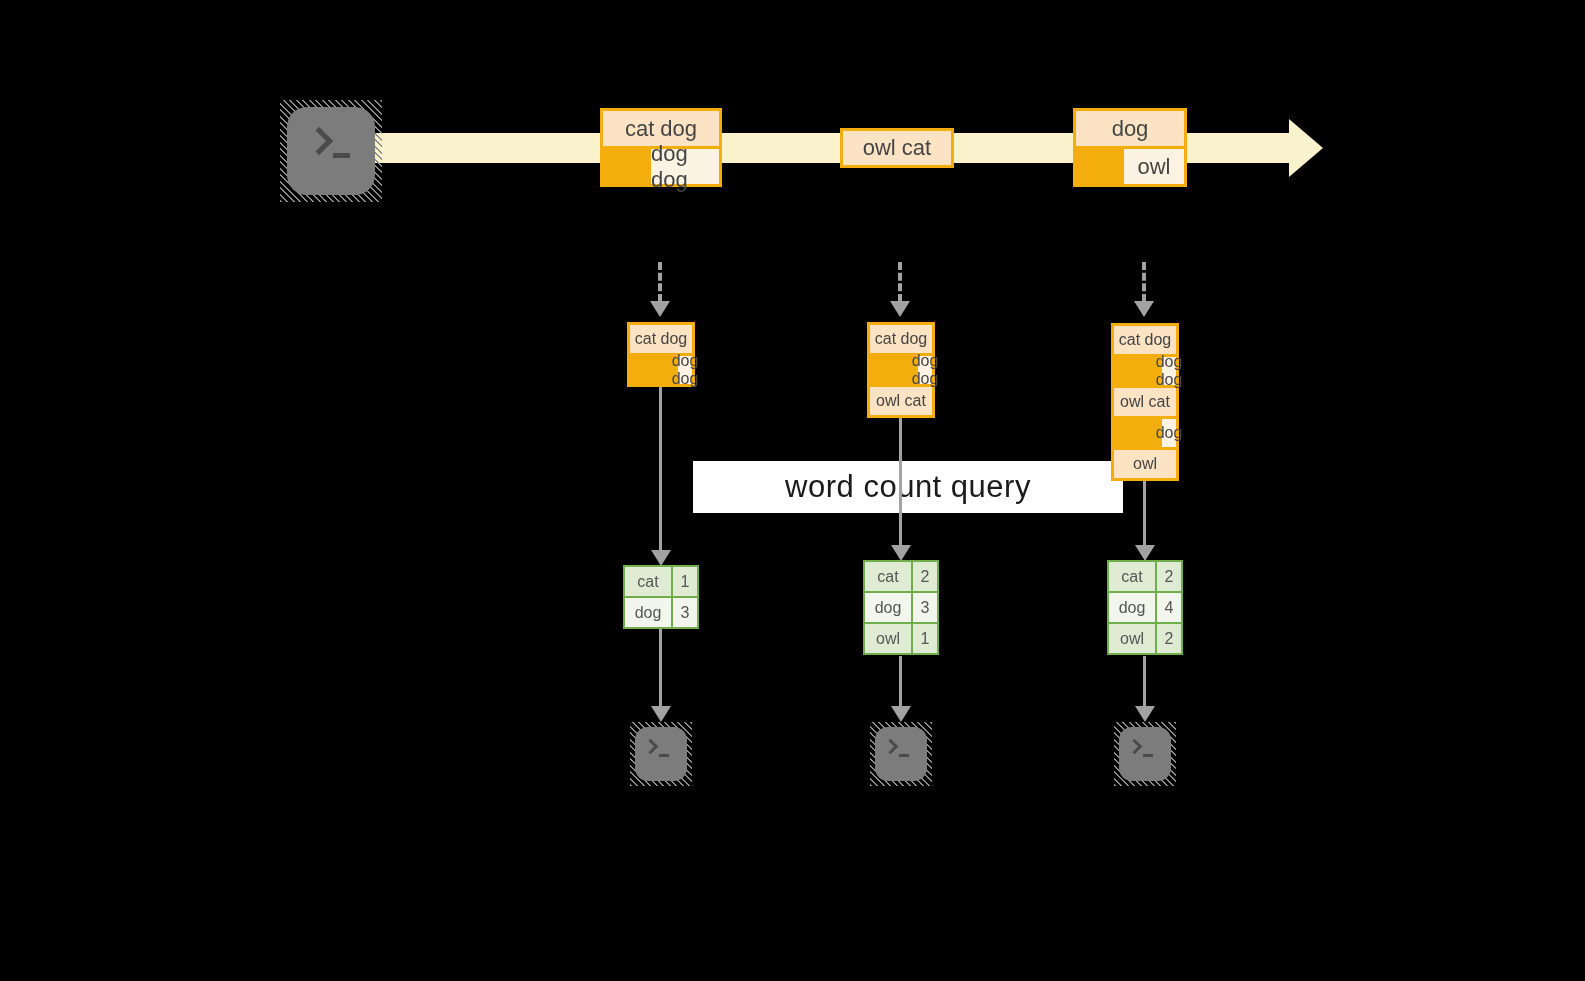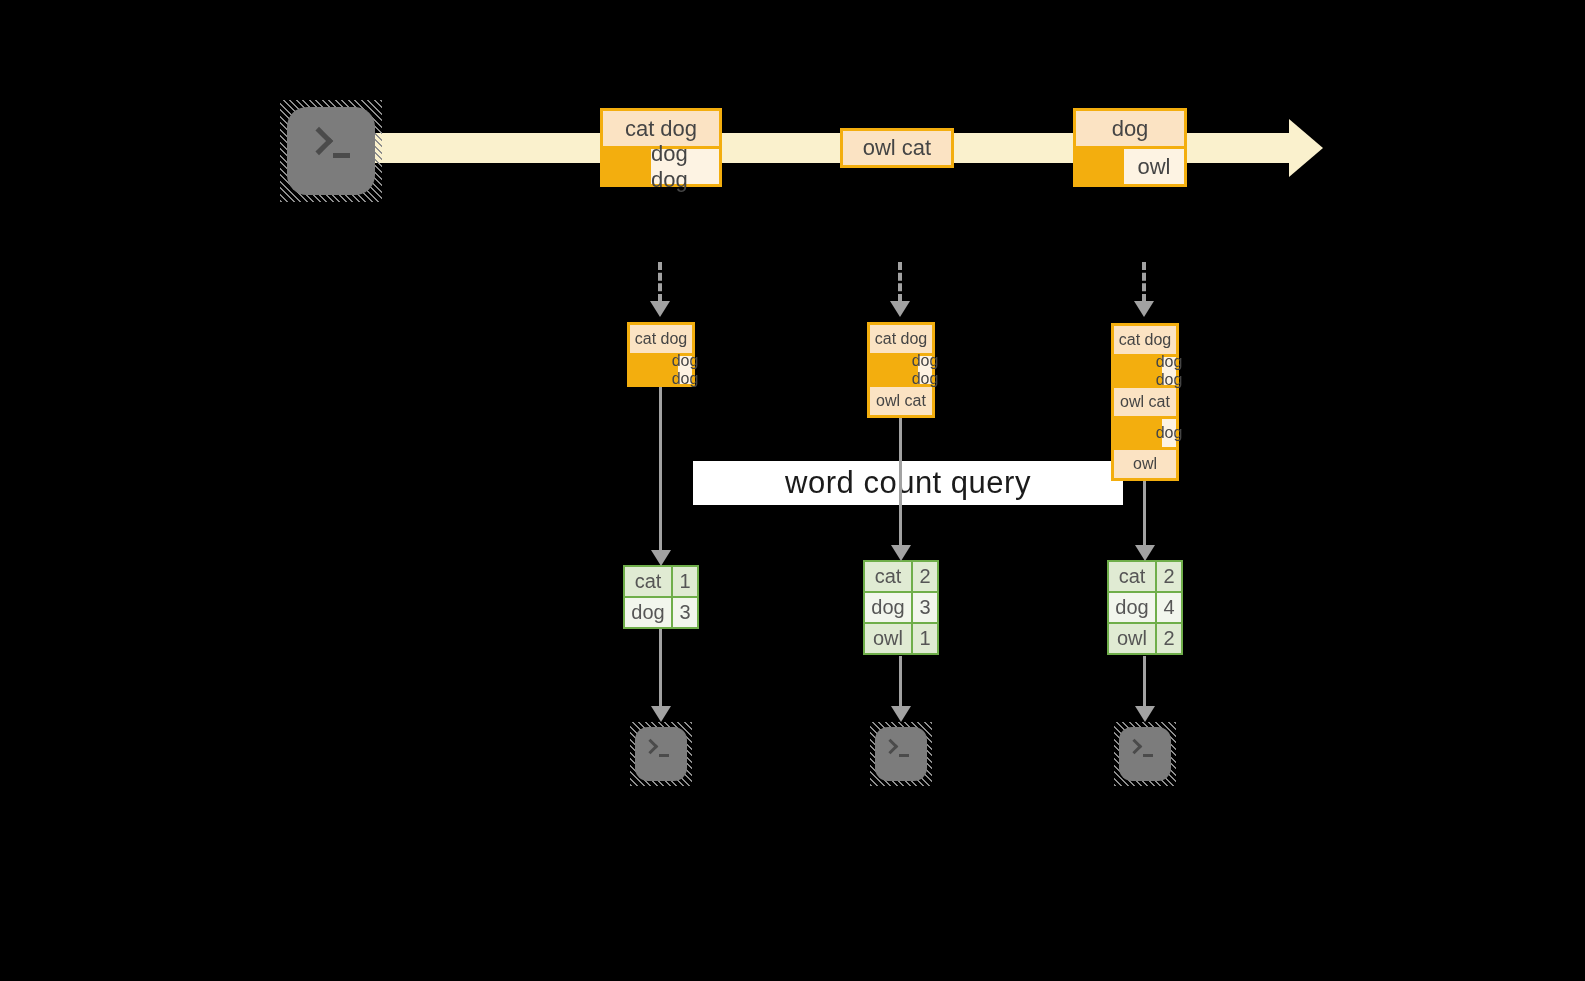--- a/index.html
+++ b/index.html
@@ -23,33 +23,33 @@
   .obox{position:absolute;background:#f3ae0e;display:flex;flex-direction:column;gap:3px;padding:3px;box-sizing:border-box;}
   .ocell{display:flex;align-items:center;justify-content:center;color:#454545;}
   .fill-dark{background:#fbe3c3;}
   .fill-light{background:#fdf3e3;margin-left:48px;}
   .ocell.big{height:35px;font-size:22px;}
   .ocell.big2{height:34px;font-size:22px;}
   .ocell.small{height:28px;font-size:16px;}
 
   
   .gtable{position:absolute;background:#6fae4a;display:grid;grid-template-columns:46px 24px;gap:2px;padding:2px;box-sizing:border-box;}
-  .gcell{height:29px;display:flex;align-items:center;justify-content:center;font-size:20px;color:#565656;}
+  .gcell{height:29px;display:flex;align-items:center;justify-content:center;font-size:16px;color:#565656;}
   .g-dark{background:#e0ebd3;}
   .g-light{background:#f2f6ed;}
 
   
   .vline{position:absolute;width:3px;background:#a2a2a2;}
   .vdash{position:absolute;width:0;border-left:4px dashed #a2a2a2;}
   .ahead{position:absolute;width:0;height:0;
          border-left:10px solid transparent;border-right:10px solid transparent;
          border-top:16px solid #a2a2a2;}
 
   
-  .banner{position:absolute;left:693px;top:461px;width:430px;height:44px;background:#ffffff;
+  .banner{position:absolute;left:693px;top:461px;width:430px;height:52px;background:#ffffff;
           display:flex;align-items:center;justify-content:center;z-index:2;}
   .banner span{position:relative;z-index:4;font-size:31px;color:#1b1b1b;letter-spacing:0.5px;}
   .over-banner{z-index:3;}
   .above{z-index:5;}
 </style>
 </head>
 <body>
 
 <div id="stage">
 

